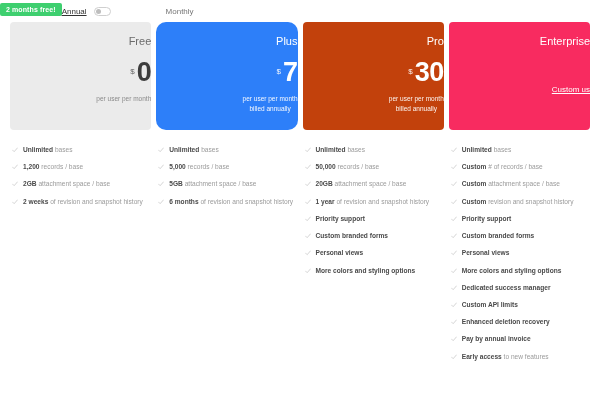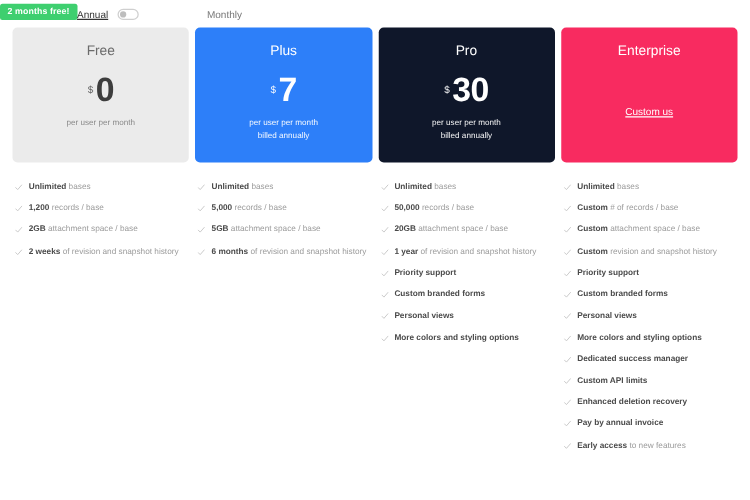--- a/index.html
+++ b/index.html
@@ -83,36 +83,37 @@
     display: flex;
     gap: 5px;
     box-sizing: border-box;
   }
   .card {
     flex: 1 1 0;
     height: 108px;
     border-radius: 4px;
     display: flex;
     flex-direction: column;
-    align-items: center;
+    align-items: flex-end;
     justify-content: flex-start;
     box-sizing: border-box;
     padding-top: 14px;
     position: relative;
   }
   .card-free {
     background: #ebebeb;
     color: #5a5a5a;
   }
   .card-plus {
     background: #2d7ff9;
     color: #ffffff;
+    border-radius: 10px;
   }
   .card-pro {
-    background: #0f172a;
+    background: #c2410c;
     color: #ffffff;
   }
   .card-enterprise {
     background: #f82b60;
     color: #ffffff;
     gap: 12px;
   }
 
   .plan-name {
     font-size: 11px;

